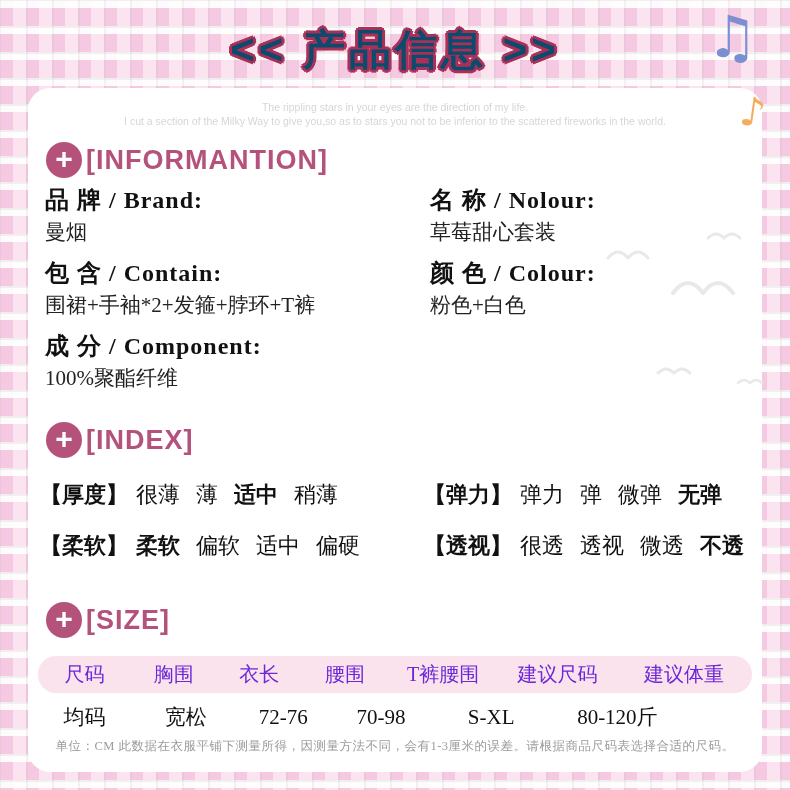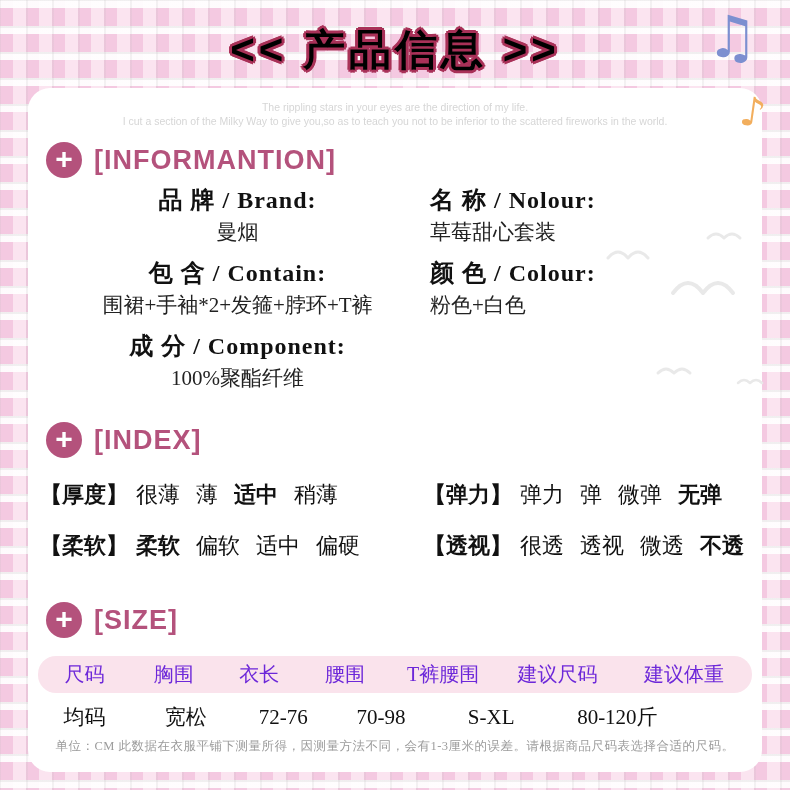--- a/index.html
+++ b/index.html
@@ -10,21 +10,21 @@
   .bg{position:absolute;inset:0;background-color:#faeef5;
     background-image:
       repeating-linear-gradient(180deg, rgba(185,185,185,0.20) 0 1.5px, transparent 1.5px 26px),
       repeating-linear-gradient(90deg, rgba(185,185,185,0.16) 0 1.5px, transparent 1.5px 26px),
       repeating-linear-gradient(180deg, rgba(255,255,255,0.92) 0 8px, rgba(255,255,255,0) 8px 26px),
       repeating-linear-gradient(90deg, #f4c9e1 0 13px, #fbe4f0 13px 26px);
   }
 
   .title{position:absolute;top:22px;left:0;width:100%;text-align:center;
     font-family:"Liberation Sans","DejaVu Sans",sans-serif;font-weight:bold;
-    font-size:42px;letter-spacing:4px;color:#000000;
+    font-size:42px;letter-spacing:4px;color:#0c4a6e;
     text-shadow:2px 2px 0 #a93158,-2px 2px 0 #a93158,2px -2px 0 #a93158,-2px -2px 0 #a93158,
                 3px 0 0 #a93158,-3px 0 0 #a93158,0 3px 0 #a93158,0 -3px 0 #a93158;}
 
   .note{position:absolute;font-family:"DejaVu Sans",sans-serif;line-height:1;}
   .note-topright{top:8px;left:706px;font-size:58px;color:#7c8fd0;}
   .note-panel-tr{top:92px;left:740px;font-size:40px;color:#f2ae5d;transform:rotate(8deg);z-index:3;}
   .note-blue-mid{top:268px;left:624px;font-size:44px;color:#c6d0ee;transform:rotate(8deg);}
   .note-cream-big{top:378px;left:688px;font-size:42px;color:#f8dcb2;transform:rotate(6deg);}
   .note-cream-small{top:430px;left:542px;font-size:26px;color:#fbe7cd;transform:rotate(6deg);}
 
@@ -32,29 +32,29 @@
 
   .tagline{position:absolute;top:12px;left:0;width:100%;text-align:center;color:#d6d6d6;
     font-family:"Liberation Sans","DejaVu Sans",sans-serif;font-size:10.5px;line-height:14px;}
 
   .birds{position:absolute;top:110px;left:560px;width:180px;height:210px;}
 
   .sec-head{position:absolute;display:flex;align-items:center;}
   .plus-circle{width:36px;height:36px;border-radius:50%;background:#b4527c;color:#ffffff;
     display:flex;align-items:center;justify-content:center;
     font-family:"Liberation Sans","DejaVu Sans",sans-serif;font-size:30px;font-weight:bold;line-height:1;padding-bottom:2px;box-sizing:border-box;}
-  .sec-title{margin-left:12px;color:#b4527c;font-family:"Liberation Sans","DejaVu Sans",sans-serif;
+  .sec-title{margin-left:4px;color:#b4527c;font-family:"Liberation Sans","DejaVu Sans",sans-serif;
     font-weight:bold;font-size:27px;letter-spacing:1px;}
 
   .head-info{top:54px;left:18px;}
   .head-index{top:334px;left:18px;}
   .head-size{top:514px;left:18px;}
 
   .info-grid{position:absolute;top:96px;left:17px;width:700px;display:flex;}
-  .info-col-left{width:385px;text-align:center;}
+  .info-col-left{width:385px;}
   .info-col-right{width:315px;}
   .field{margin-bottom:9px;}
   .flabel{font-size:24px;font-weight:bold;color:#111111;line-height:33px;letter-spacing:1px;}
   .fvalue{font-size:21px;color:#222222;line-height:31px;}
 
   .icell{position:absolute;white-space:nowrap;font-size:22px;color:#111111;}
   .ilab{font-weight:bold;margin-right:8px;}
   .iopt{margin-right:16px;}
   .iopt.sel{font-weight:bold;}
   .icell-thickness{left:12px;top:392px;}
@@ -77,21 +77,21 @@
   <div class="bg"></div>
 
   <div class="title">&lt;&lt; 产品信息 &gt;&gt;</div>
 
   <div class="note note-topright">♫</div>
 
   <div class="panel">
 
     <div class="tagline">
       <div>The rippling stars in your eyes are the direction of my life.</div>
-      <div>I cut a section of the Milky Way to give you,so as to teach you not to be inferior to the scattered fireworks in the world.</div>
+      <div>I cut a section of the Milky Way to give you,so as to stars you not to be inferior to the scattered fireworks in the world.</div>
     </div>
 
     <svg class="birds" viewBox="0 0 180 210" fill="none" stroke="#e9e9e9" stroke-width="3" stroke-linecap="round">
       <path d="M20 60 Q30 48 40 60 M40 60 Q50 48 60 60"></path>
       <path d="M85 95 Q100 75 115 95 M115 95 Q130 75 145 95" stroke-width="4"></path>
       <path d="M120 40 Q128 32 136 40 M136 40 Q144 32 152 40"></path>
       <path d="M70 175 Q78 167 86 175 M86 175 Q94 167 102 175"></path>
       <path d="M150 185 Q156 179 162 185 M162 185 Q168 179 174 185" stroke-width="2.5"></path>
     </svg>
 

